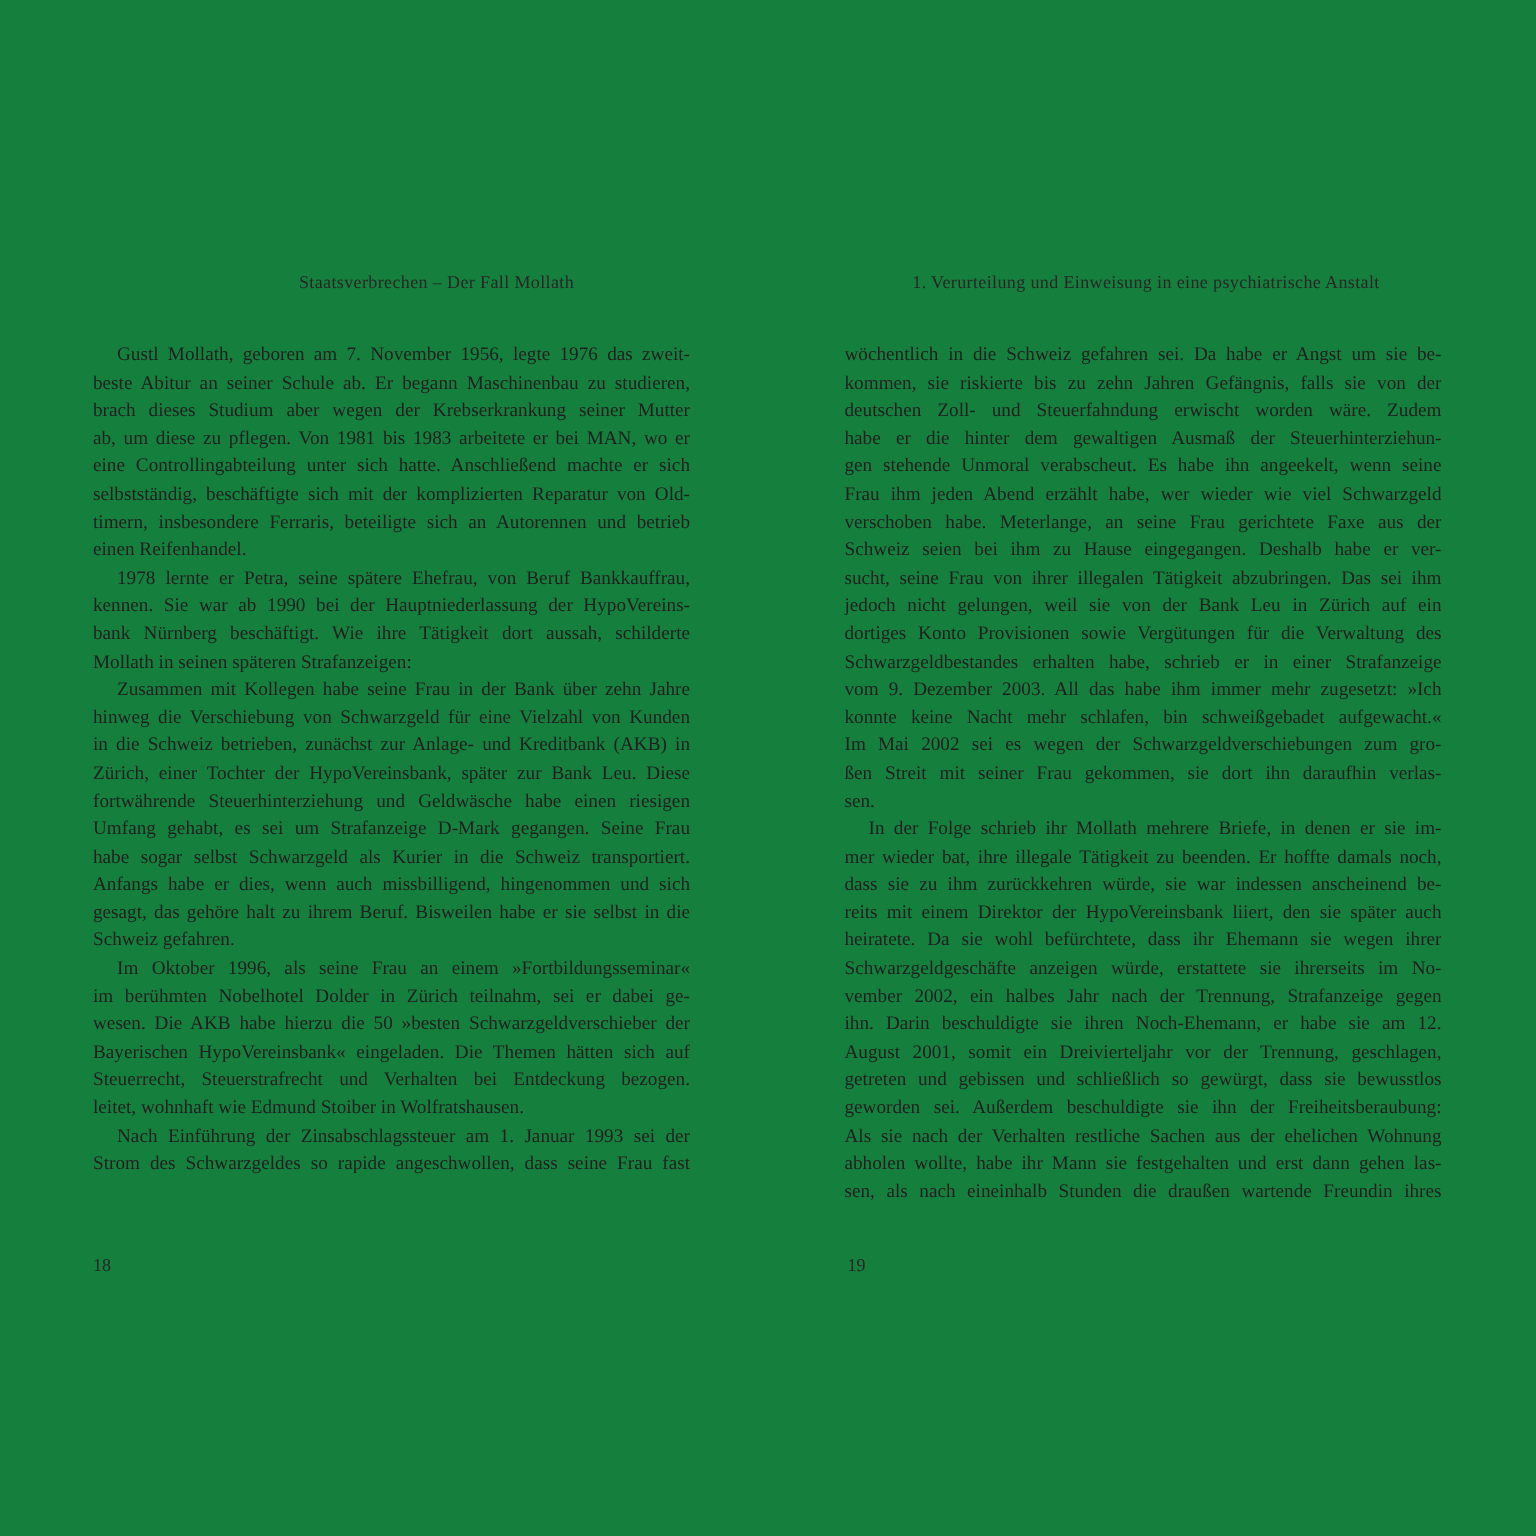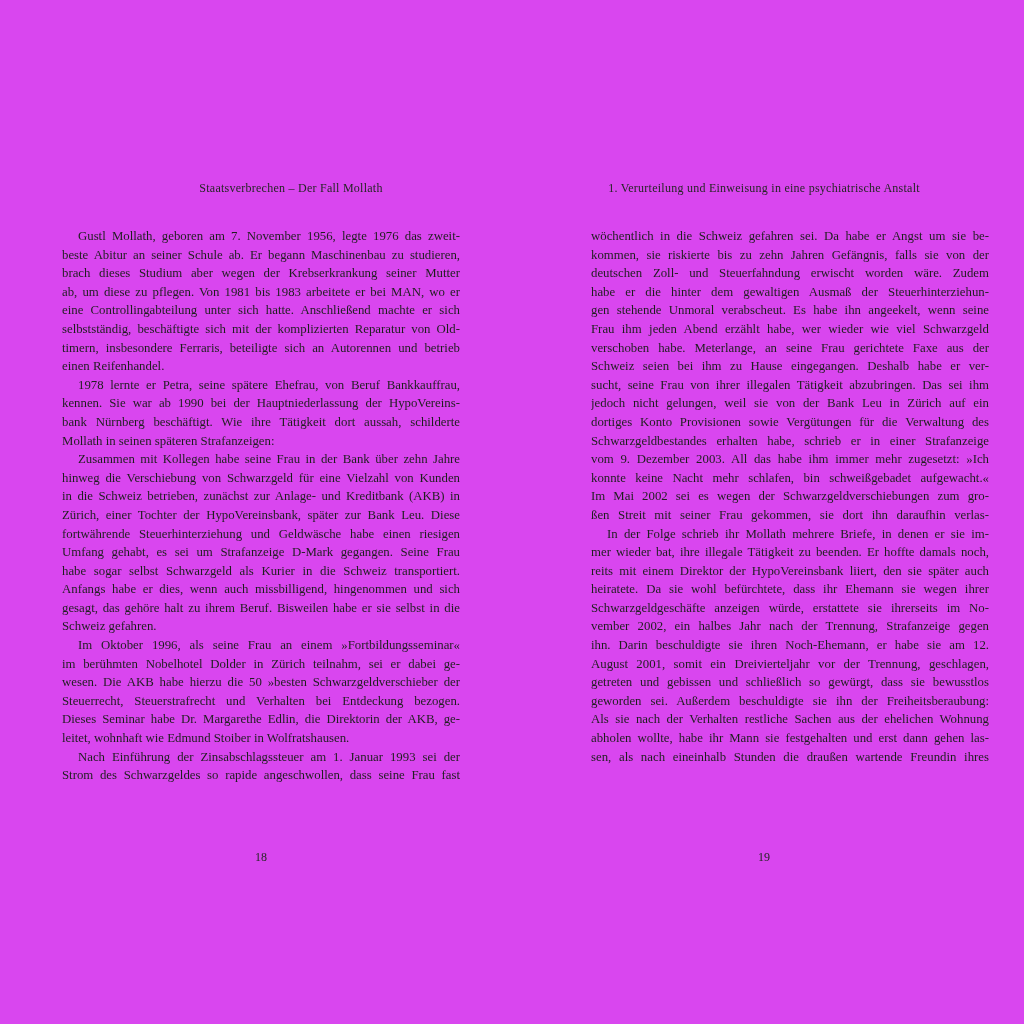--- a/index.html
+++ b/index.html
@@ -11,21 +11,21 @@
     width: 1024px;
     height: 1024px;
     font-family: "Liberation Serif", "DejaVu Serif", serif;
     color: #1f1f1f;
     overflow: hidden;
   }
   .spread {
     position: relative;
     width: 1024px;
     height: 1024px;
-    background: #d946ef;
+    background: #15803d;
   }
   .running-head {
     position: absolute;
     top: 181px;
     font-size: 12px;
     line-height: 15px;
     letter-spacing: 0.25px;
     color: #262626;
     text-align: center;
     white-space: nowrap;
@@ -35,21 +35,21 @@
 
   .text-col {
     position: absolute;
     top: 227px;
     width: 398px;
     font-size: 12.8px;
     line-height: 18.6px;
     color: #1f1f1f;
   }
   .col-left  { left: 62px; }
-  .col-right { left: 591px; }
+  .col-right { left: 563px; }
 
   .line {
     height: 18.6px;
     overflow: hidden;
     text-align: justify;
     text-align-last: justify;
     text-justify: inter-word;
   }
   .line.para-end {
     text-align: left;
@@ -57,23 +57,21 @@
   }
   .line.indent {
     text-indent: 16px;
   }
 
   .page-number {
     position: absolute;
     top: 836px;
     font-size: 12px;
     line-height: 14px;
-    text-align: center;
     color: #262626;
-    margin-top: 14px;
   }
   .pn-left  { left: 62px;  width: 398px; }
   .pn-right { left: 565px; width: 398px; }
 </style>
 </head>
 <body>
 
 <div class="spread">
 
   <div class="running-head rh-left">Staatsverbrechen – Der Fall Mollath</div>
@@ -99,22 +97,22 @@
       <div class="line">Zürich, einer Tochter der HypoVereinsbank, später zur Bank Leu. Diese</div>
       <div class="line">fortwährende Steuerhinterziehung und Geldwäsche habe einen riesigen</div>
       <div class="line">Umfang gehabt, es sei um Strafanzeige D-Mark gegangen. Seine Frau</div>
       <div class="line">habe sogar selbst Schwarzgeld als Kurier in die Schweiz transportiert.</div>
       <div class="line">Anfangs habe er dies, wenn auch missbilligend, hingenommen und sich</div>
       <div class="line">gesagt, das gehöre halt zu ihrem Beruf. Bisweilen habe er sie selbst in die</div>
       <div class="line para-end">Schweiz gefahren.</div>
       <div class="line indent">Im Oktober 1996, als seine Frau an einem »Fortbildungsseminar«</div>
       <div class="line">im berühmten Nobelhotel Dolder in Zürich teilnahm, sei er dabei ge-</div>
       <div class="line">wesen. Die AKB habe hierzu die 50 »besten Schwarzgeldverschieber der</div>
+      <div class="line">Bayerischen HypoVereinsbank« eingeladen. Die Themen hätten sich auf</div>
       <div class="line">Steuerrecht, Steuerstrafrecht und Verhalten bei Entdeckung bezogen.</div>
-      <div class="line">Dieses Seminar habe Dr. Margarethe Edlin, die Direktorin der AKB, ge-</div>
       <div class="line para-end">leitet, wohnhaft wie Edmund Stoiber in Wolfratshausen.</div>
       <div class="line indent">Nach Einführung der Zinsabschlagssteuer am 1. Januar 1993 sei der</div>
       <div class="line">Strom des Schwarzgeldes so rapide angeschwollen, dass seine Frau fast</div>
     </div>
 
   <div class="text-col col-right" id="col-right">
       <div class="line">wöchentlich in die Schweiz gefahren sei. Da habe er Angst um sie be-</div>
       <div class="line">kommen, sie riskierte bis zu zehn Jahren Gefängnis, falls sie von der</div>
       <div class="line">deutschen Zoll- und Steuerfahndung erwischt worden wäre. Zudem</div>
       <div class="line">habe er die hinter dem gewaltigen Ausmaß der Steuerhinterziehun-</div>
@@ -123,22 +121,24 @@
       <div class="line">verschoben habe. Meterlange, an seine Frau gerichtete Faxe aus der</div>
       <div class="line">Schweiz seien bei ihm zu Hause eingegangen. Deshalb habe er ver-</div>
       <div class="line">sucht, seine Frau von ihrer illegalen Tätigkeit abzubringen. Das sei ihm</div>
       <div class="line">jedoch nicht gelungen, weil sie von der Bank Leu in Zürich auf ein</div>
       <div class="line">dortiges Konto Provisionen sowie Vergütungen für die Verwaltung des</div>
       <div class="line">Schwarzgeldbestandes erhalten habe, schrieb er in einer Strafanzeige</div>
       <div class="line">vom 9. Dezember 2003. All das habe ihm immer mehr zugesetzt: »Ich</div>
       <div class="line">konnte keine Nacht mehr schlafen, bin schweißgebadet aufgewacht.«</div>
       <div class="line">Im Mai 2002 sei es wegen der Schwarzgeldverschiebungen zum gro-</div>
       <div class="line">ßen Streit mit seiner Frau gekommen, sie dort ihn daraufhin verlas-</div>
+      <div class="line para-end">sen.</div>
       <div class="line indent">In der Folge schrieb ihr Mollath mehrere Briefe, in denen er sie im-</div>
       <div class="line">mer wieder bat, ihre illegale Tätigkeit zu beenden. Er hoffte damals noch,</div>
+      <div class="line">dass sie zu ihm zurückkehren würde, sie war indessen anscheinend be-</div>
       <div class="line">reits mit einem Direktor der HypoVereinsbank liiert, den sie später auch</div>
       <div class="line">heiratete. Da sie wohl befürchtete, dass ihr Ehemann sie wegen ihrer</div>
       <div class="line">Schwarzgeldgeschäfte anzeigen würde, erstattete sie ihrerseits im No-</div>
       <div class="line">vember 2002, ein halbes Jahr nach der Trennung, Strafanzeige gegen</div>
       <div class="line">ihn. Darin beschuldigte sie ihren Noch-Ehemann, er habe sie am 12.</div>
       <div class="line">August 2001, somit ein Dreivierteljahr vor der Trennung, geschlagen,</div>
       <div class="line">getreten und gebissen und schließlich so gewürgt, dass sie bewusstlos</div>
       <div class="line">geworden sei. Außerdem beschuldigte sie ihn der Freiheitsberaubung:</div>
       <div class="line">Als sie nach der Verhalten restliche Sachen aus der ehelichen Wohnung</div>
       <div class="line">abholen wollte, habe ihr Mann sie festgehalten und erst dann gehen las-</div>

